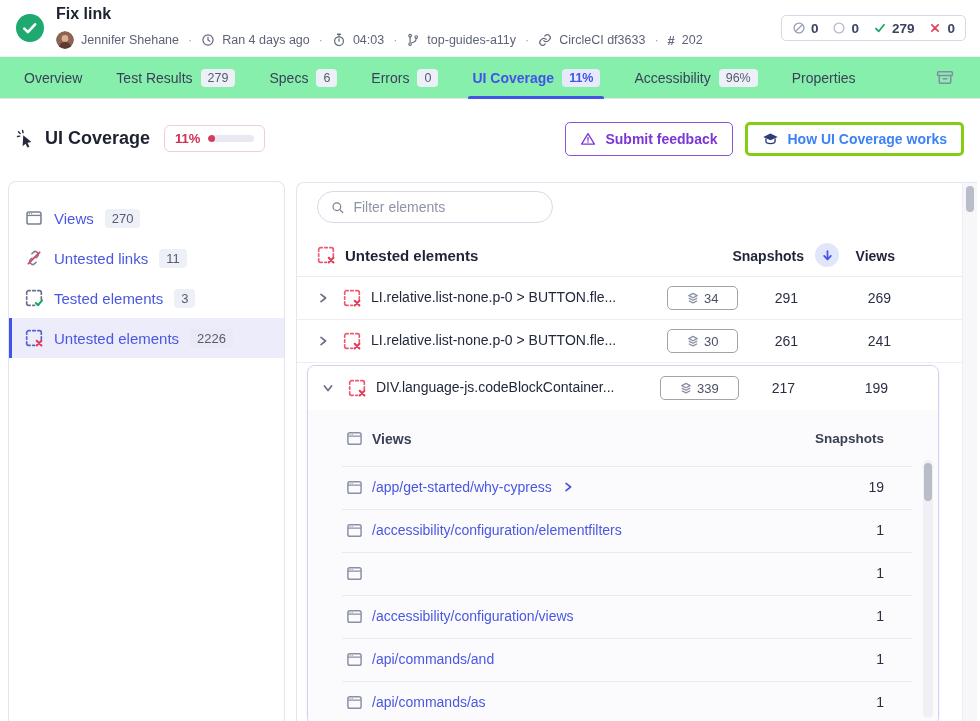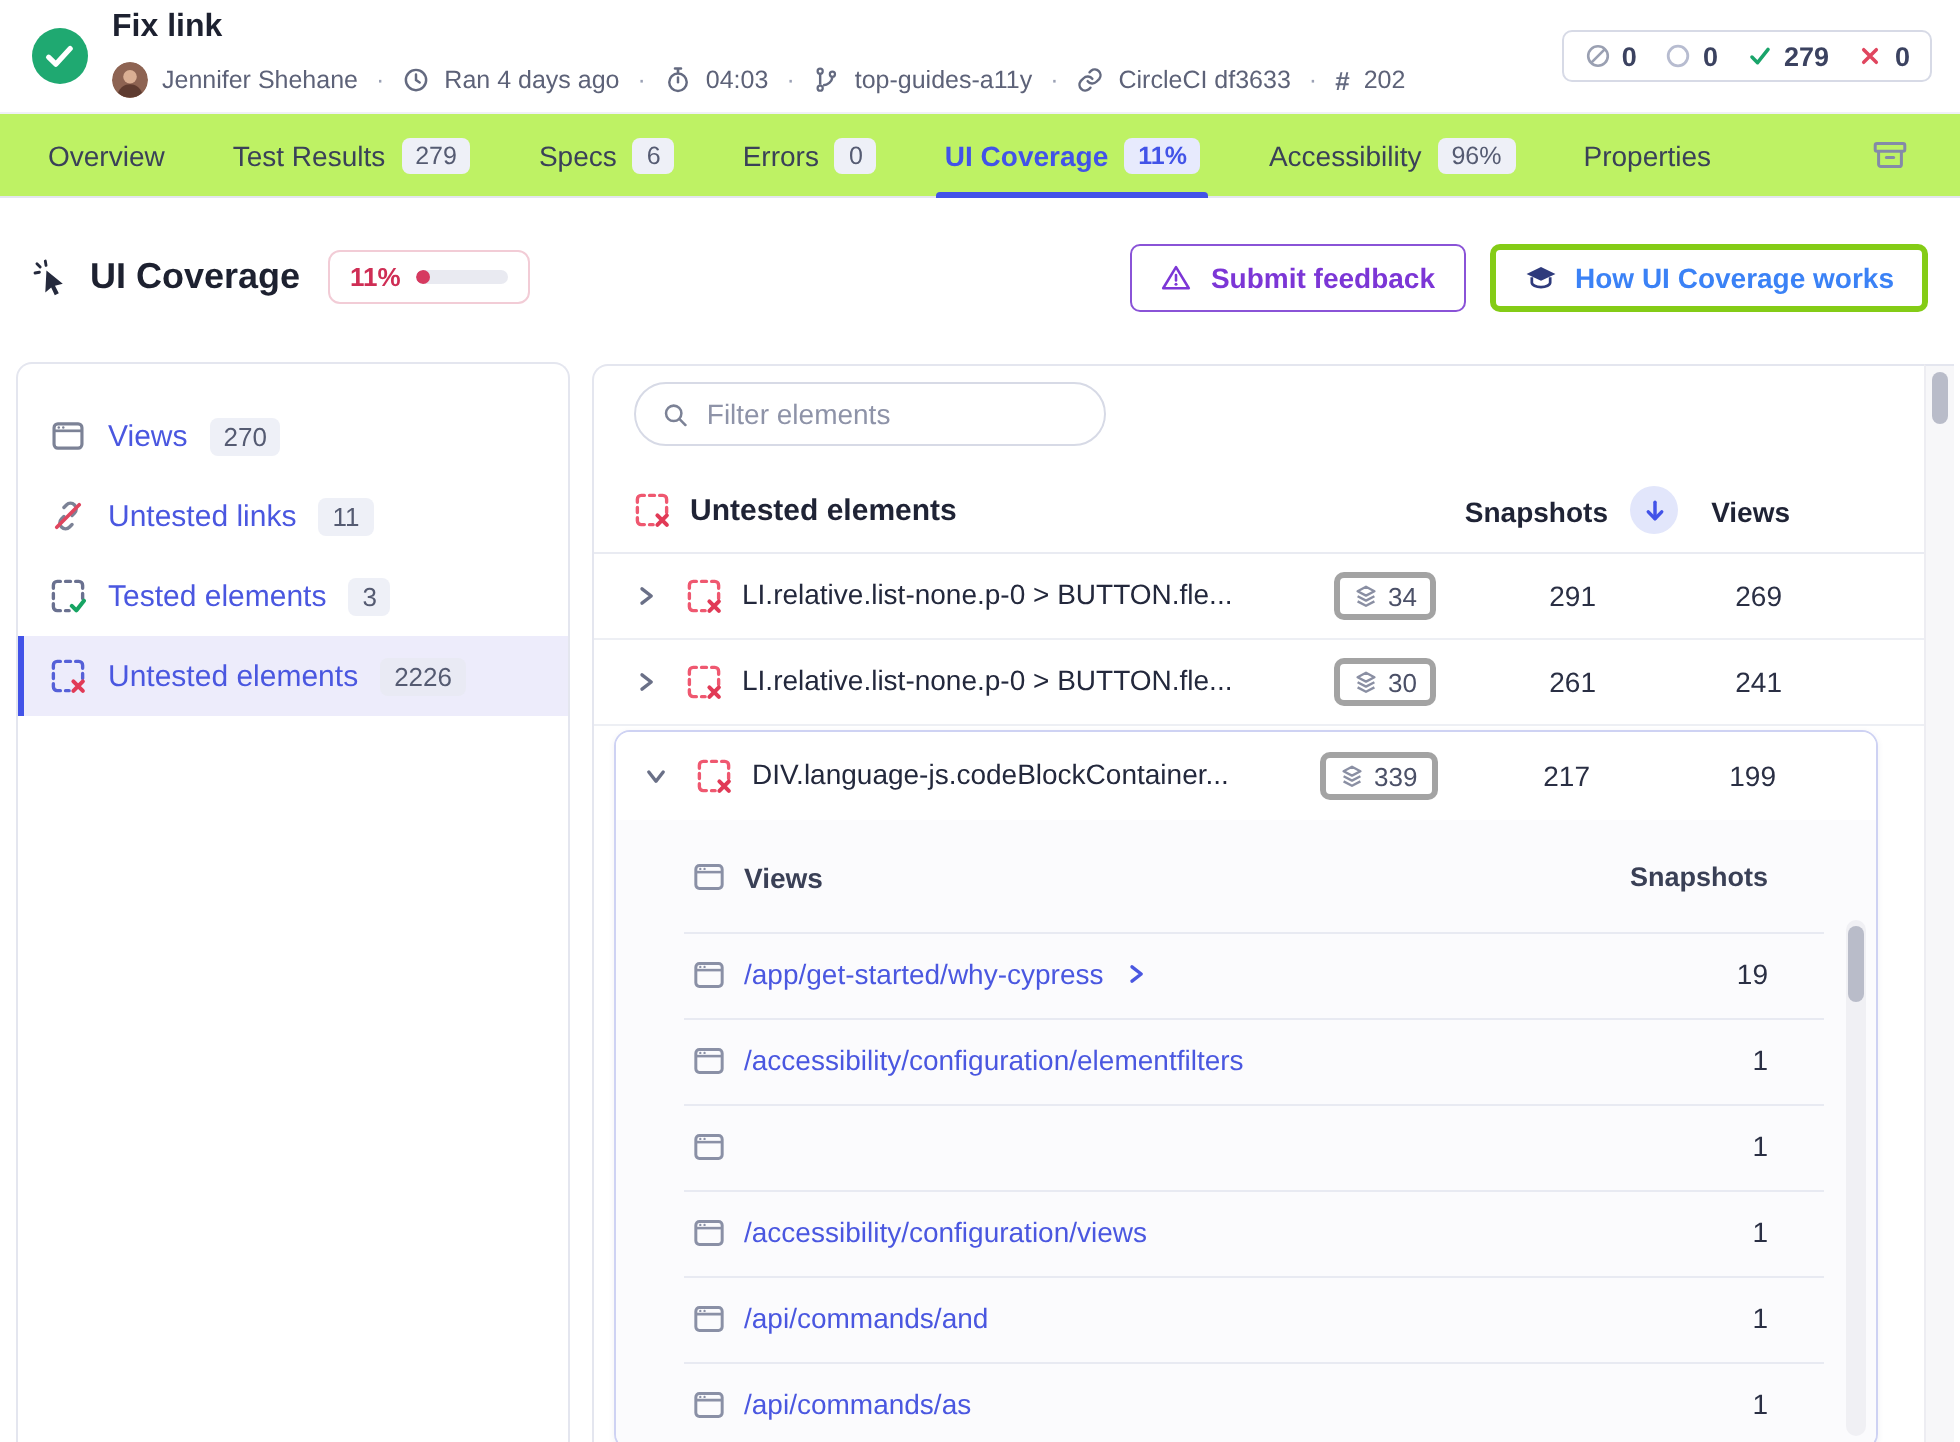--- a/index.html
+++ b/index.html
@@ -15,21 +15,21 @@
   .run-meta { position:absolute; left:56px; top:31px; display:flex; align-items:center; gap:7px; font-size:12.5px; color:#5d6278; white-space:nowrap;text-align:center; }
   .run-meta .micon { width:14px; height:14px; color:#646a80; }
   .avatar { width:18px; height:18px; border-radius:50%; overflow:hidden; }
   .dot { color:#9aa0b4; padding:0 2px; }
   .hash-glyph { font-size:13px; font-weight:700; color:#646a80; }
   .stats-box { position:absolute; right:14px; top:15px; height:26px; display:flex; align-items:center; gap:14px; padding:0 10px; border:1px solid #d7dae6; border-radius:5px; font-size:13.5px; font-weight:700; color:#3b4260; background:#fff; }
   .stat { display:flex; align-items:center; gap:5px; }
   .stat .sicon { width:14px; height:14px; }
 
   
-  .tabs { position:absolute; left:0; top:57px; width:980px; height:42px; border-bottom:1px solid #e4e6ef; display:flex; align-items:stretch; padding:0 24px; gap:34px; background:#bef264; }
+  .tabs { position:absolute; left:0; top:57px; width:980px; height:42px; border-bottom:1px solid #e4e6ef; display:flex; align-items:stretch; padding:0 24px; gap:34px; background:#86efac; }
   .tab { display:flex; align-items:center; gap:8px; font-size:14px; color:#3a4158; position:relative; cursor:default; white-space:nowrap; }
   .tab.active { color:#4253e8; font-weight:700; }
   .tab.active::after { content:""; position:absolute; left:-4px; right:-4px; bottom:-1px; height:3px; background:#4253e8; border-radius:2px 2px 0 0; }
   .tab-badge { background:#eef0f7; border-radius:4px; padding:2px 7px; font-size:12.5px; color:#555b72; font-weight:400; }
   .tab.active .tab-badge { background:#e7eafd; color:#4253e8; font-weight:700; }
   .archive-btn { margin-left:auto; align-self:center; width:22px; height:22px; color:#848aa8; display:flex; align-items:center; justify-content:center; }
   .archive-btn svg { width:20px; height:20px; }
 
   
   .section-bar { position:absolute; left:0; top:99px; width:980px; height:82px; background:#fff; }
@@ -72,21 +72,21 @@
   .th-snapshots { position:absolute; right:159px; top:14px; font-size:14px; font-weight:700; color:#1f2335; }
   .sort-btn { position:absolute; right:124px; top:9px; width:24px; height:24px; border-radius:50%; background:#e2e6fb; color:#4253e8; display:flex; align-items:center; justify-content:center; }
   .sort-btn svg { width:13px; height:13px; }
   .th-views { position:absolute; right:68px; top:14px; font-size:14px; font-weight:700; color:#1f2335; }
 
   .row { position:absolute; left:0; width:666px; height:43px; border-bottom:1px solid #edeff4; }
   .row-1 { top:94px; } .row-2 { top:137px; }
   .chev { position:absolute; left:20px; top:15px; width:12px; height:12px; color:#6a7087; }
   .row-icon { position:absolute; left:46px; top:12px; width:18px; height:18px; }
   .row-selector { position:absolute; left:74px; top:12px; font-size:14px; color:#23283c; white-space:nowrap; }
-  .el-badge { position:absolute; left:370px; top:9px; height:24px; display:flex; align-items:center; gap:5px; padding:0 7px; border:3px solid #a3a3a3; border-radius:5px; font-size:13px; color:#4b5067; background:#fff; }
+  .el-badge { position:absolute; left:370px; top:9px; height:24px; display:flex; align-items:center; gap:5px; padding:0 19px; border:1px solid #a3a3a3; border-radius:5px; font-size:13px; color:#4b5067; background:#fff; }
   .el-badge .licon { width:12px; height:12px; color:#8a8fa3; }
   .val { position:absolute; top:13px; width:64px; text-align:right; font-size:14px; color:#2a2f44; }
   .val-snap { right:165px; } .val-views { right:72px; }
 
   
   .expanded-card { position:absolute; left:10px; top:182px; width:632px; height:360px; border:1px solid #ced2f3; border-radius:8px; background:#fff; overflow:hidden; box-shadow:0 1px 3px rgba(70,70,120,.08); }
   .parent-row { position:relative; height:44px; background:#fff; }
   .parent-row .chev { left:14px; top:16px; }
   .parent-row .row-icon { left:40px; top:13px; }
   .parent-row .row-selector { left:68px; top:13px; }

